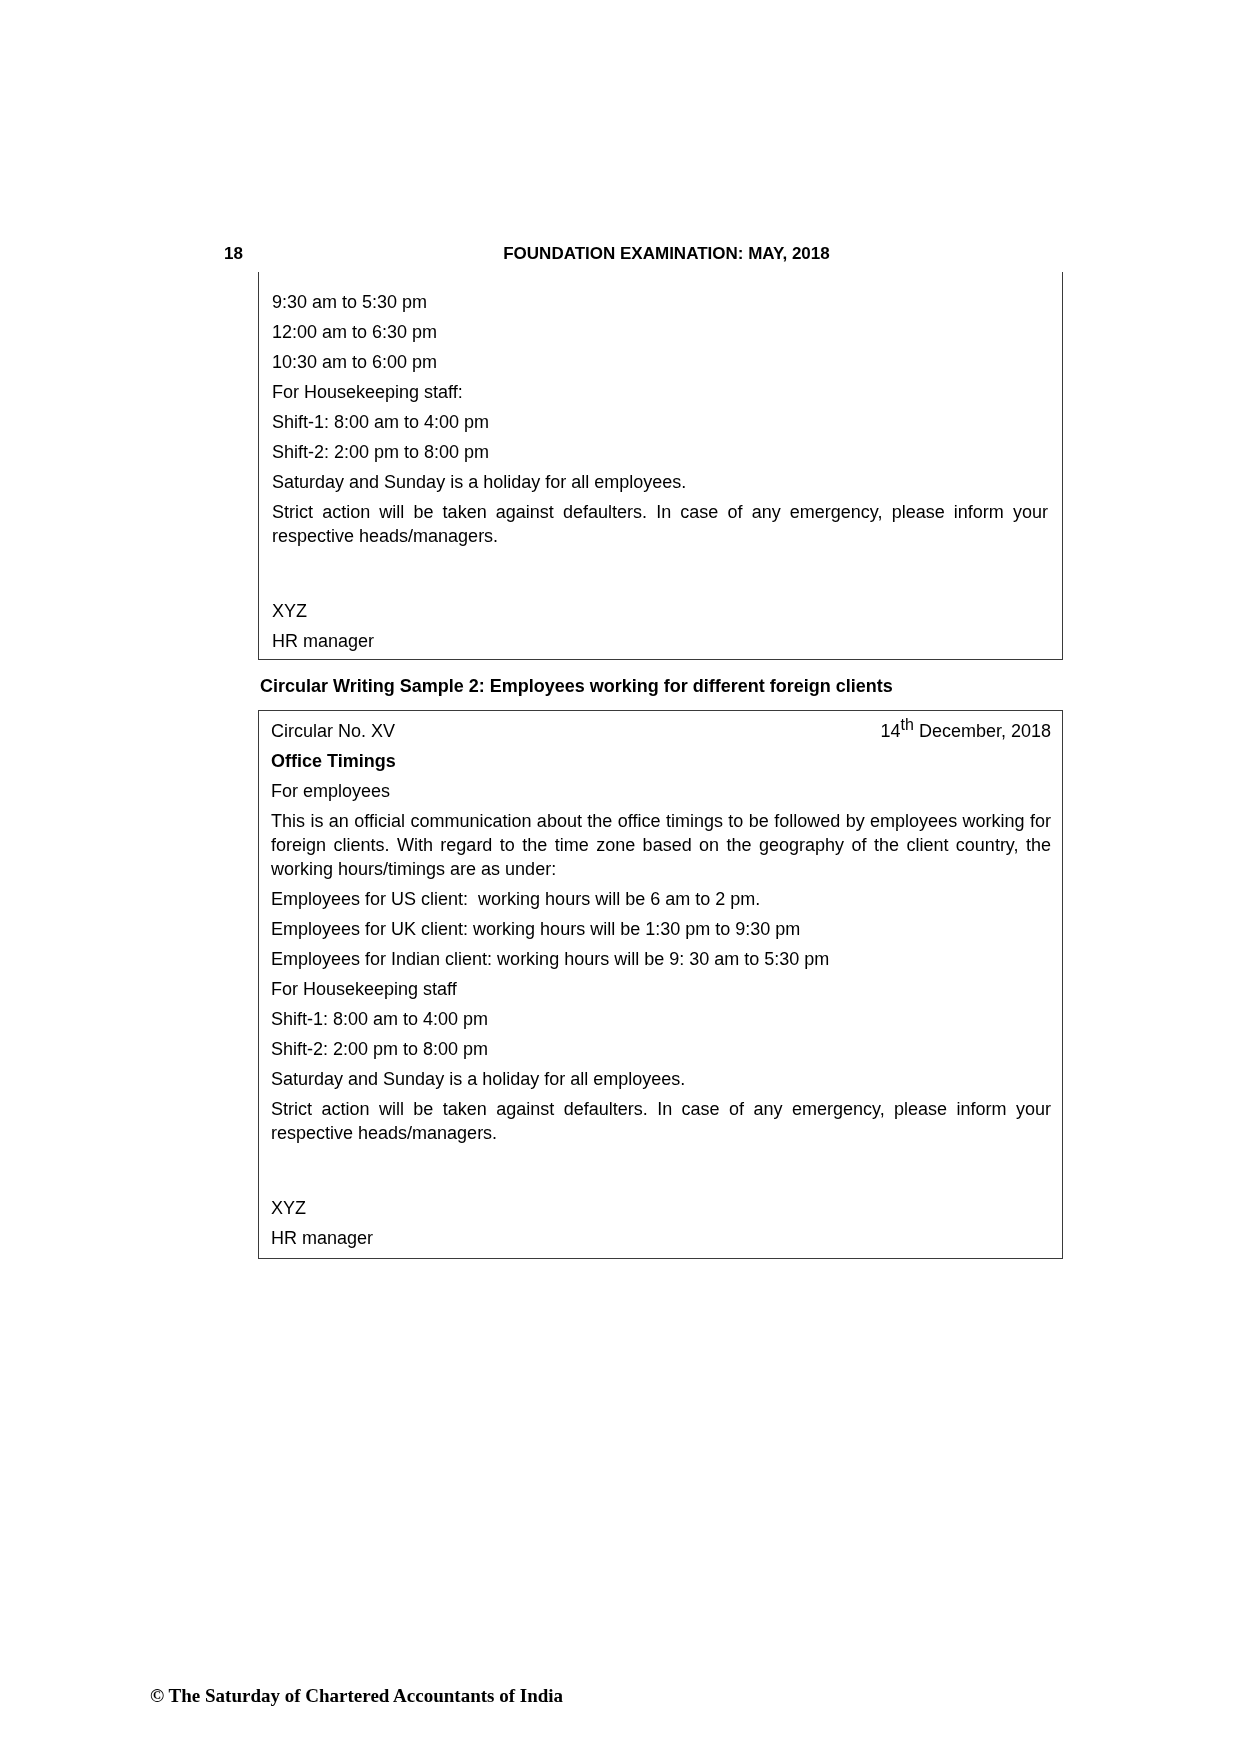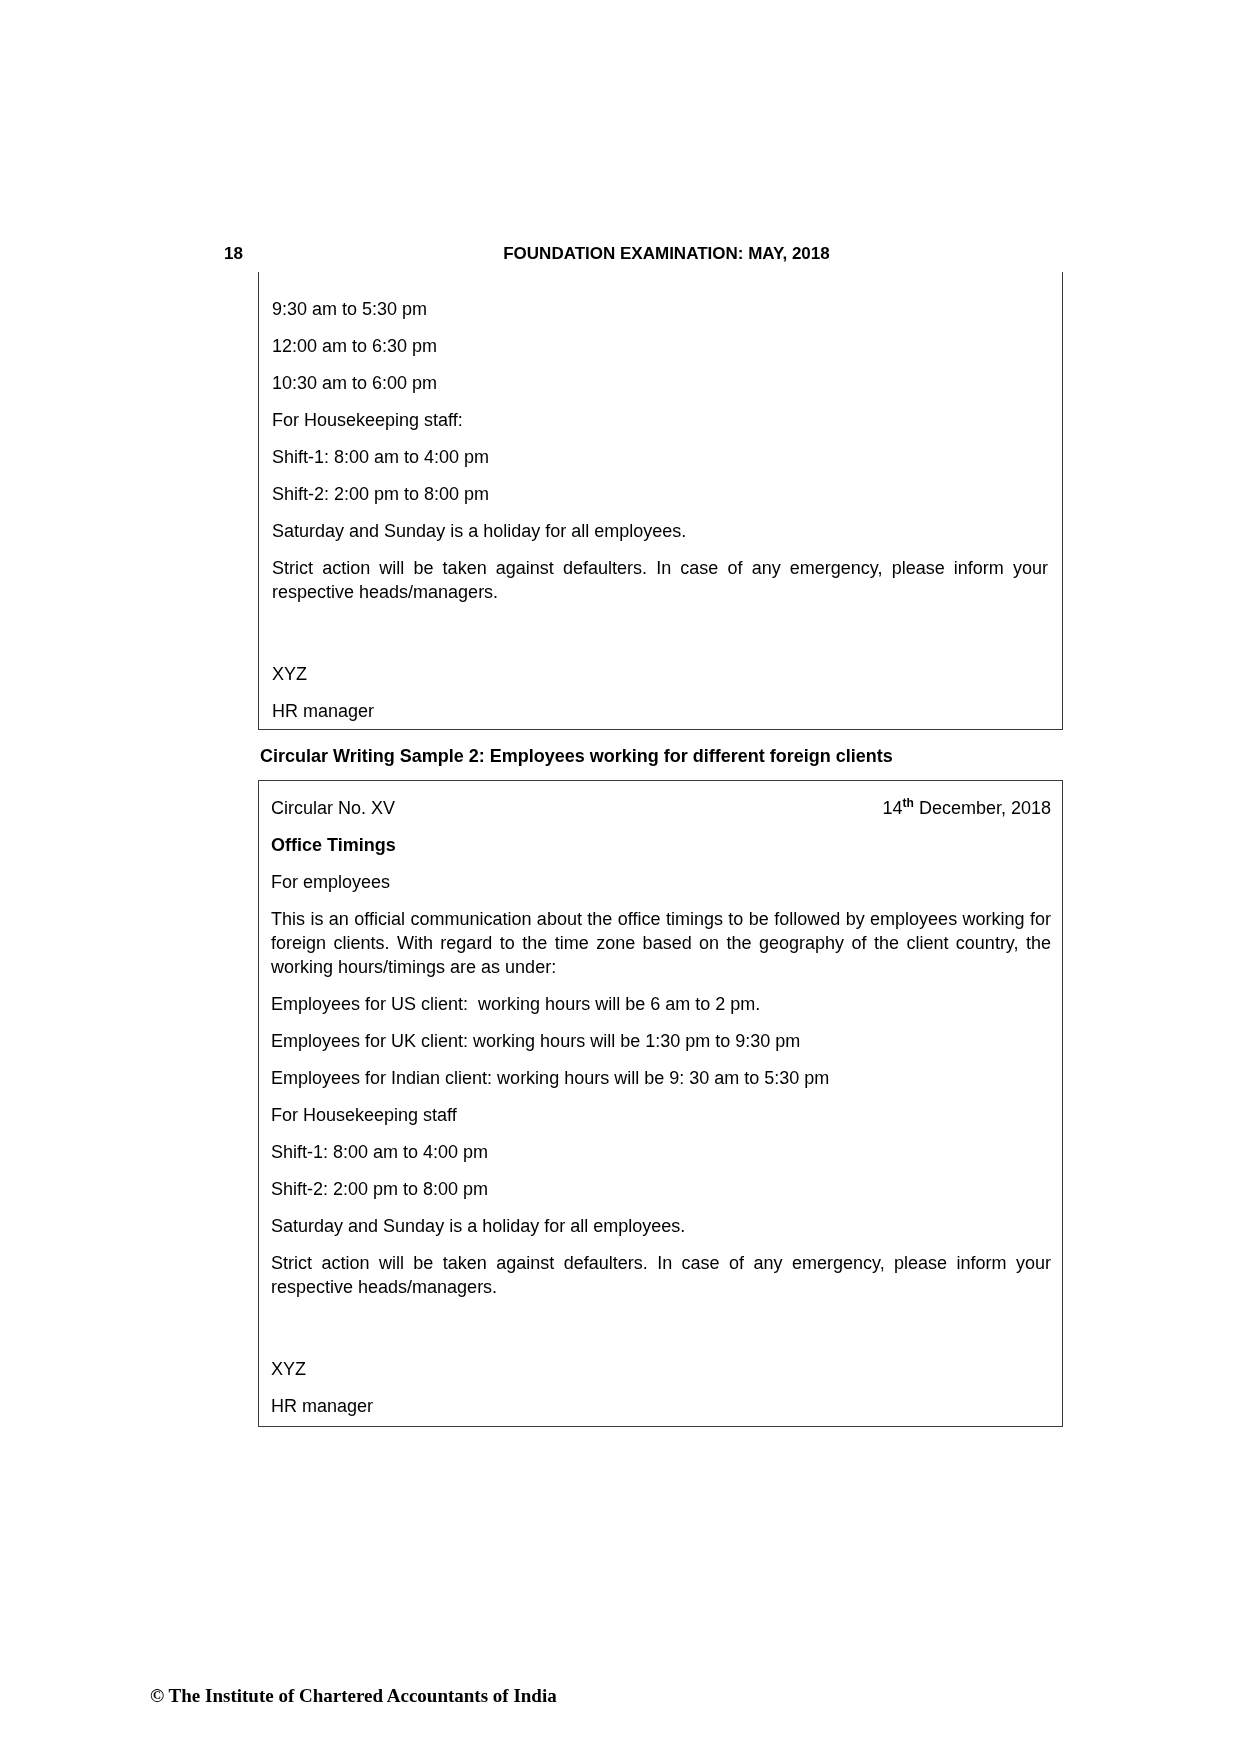--- a/index.html
+++ b/index.html
@@ -47,38 +47,37 @@
     box-sizing:border-box;
     width:805px;
   }
   .box.open-top{
     border-top:none;
   }
   .box1{ padding:12px 14px 6px 13px; }
   .box2{ padding:2px 11px 8px 12px; }
 
   .box p{
-    margin:13px 0 0 0;
+    margin:6px 0 0 0;
     line-height:24px;
   }
   .line{ white-space:pre-wrap; }
   .justify{ text-align:justify; }
   .gap{ height:45px; }
 
   .box-row{
     display:flex;
     justify-content:space-between;
     align-items:baseline;
     text-align:right;
   }
   .bold{ font-weight:bold; }
   .date sup{
-    font-size:12px;
+    font-size:16px;
     line-height:0;
-    font-weight:bold;
   }
   .date .pre{ white-space:pre; }
 
   .sample-heading{
     font-weight:bold;
     font-size:18px;
     line-height:24px;
     margin:14px 0 12px 2px;
   }
 
@@ -139,13 +138,13 @@
         <p class="line">Saturday and Sunday is a holiday for all employees.</p>
       </div>
     <p class="justify">Strict action will be taken against defaulters. In case of any emergency, please inform your respective heads/managers.</p>
     <div class="gap"></div>
     <p>XYZ</p>
     <p>HR manager</p>
   </div>
 
 </div>
 
-<div class="page-footer">© The Institute of Chartered Accountants of India</div>
+<div class="page-footer">© The Saturday of Chartered Accountants of India</div>
 
 </body></html>

